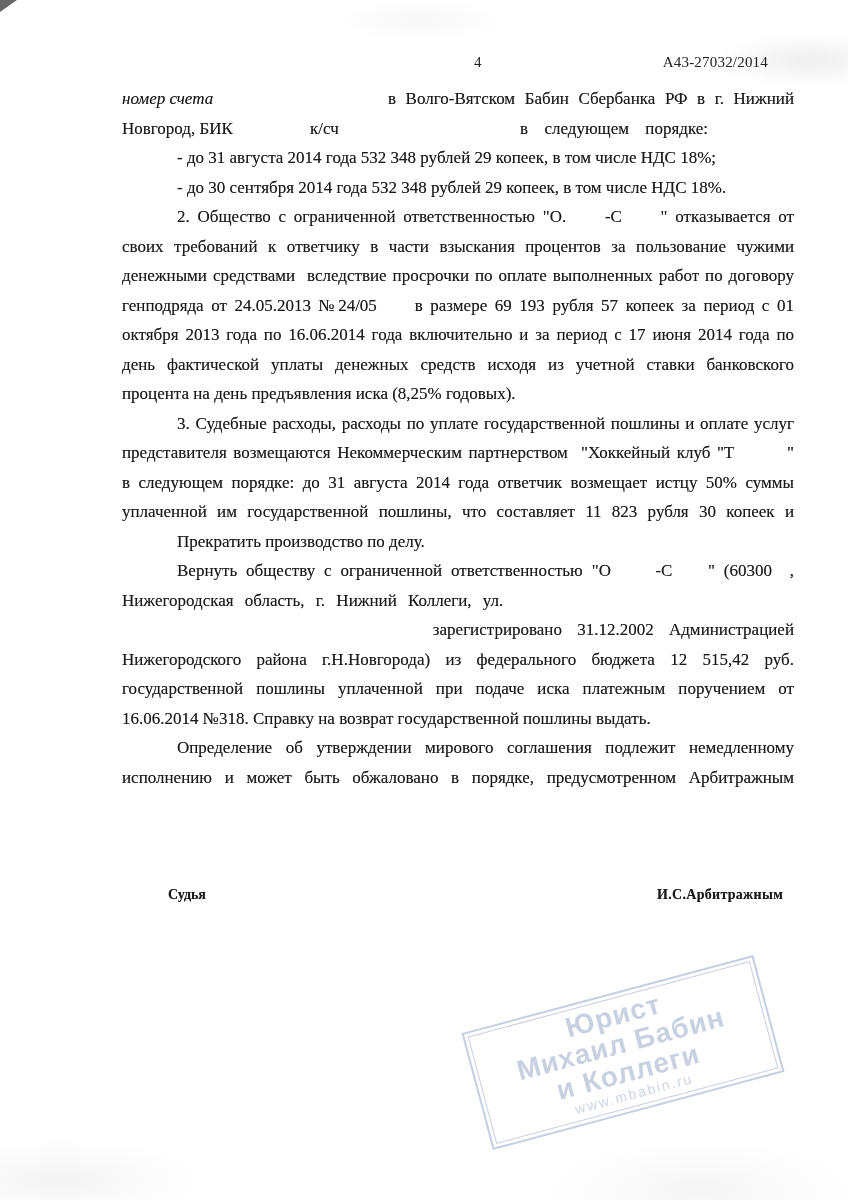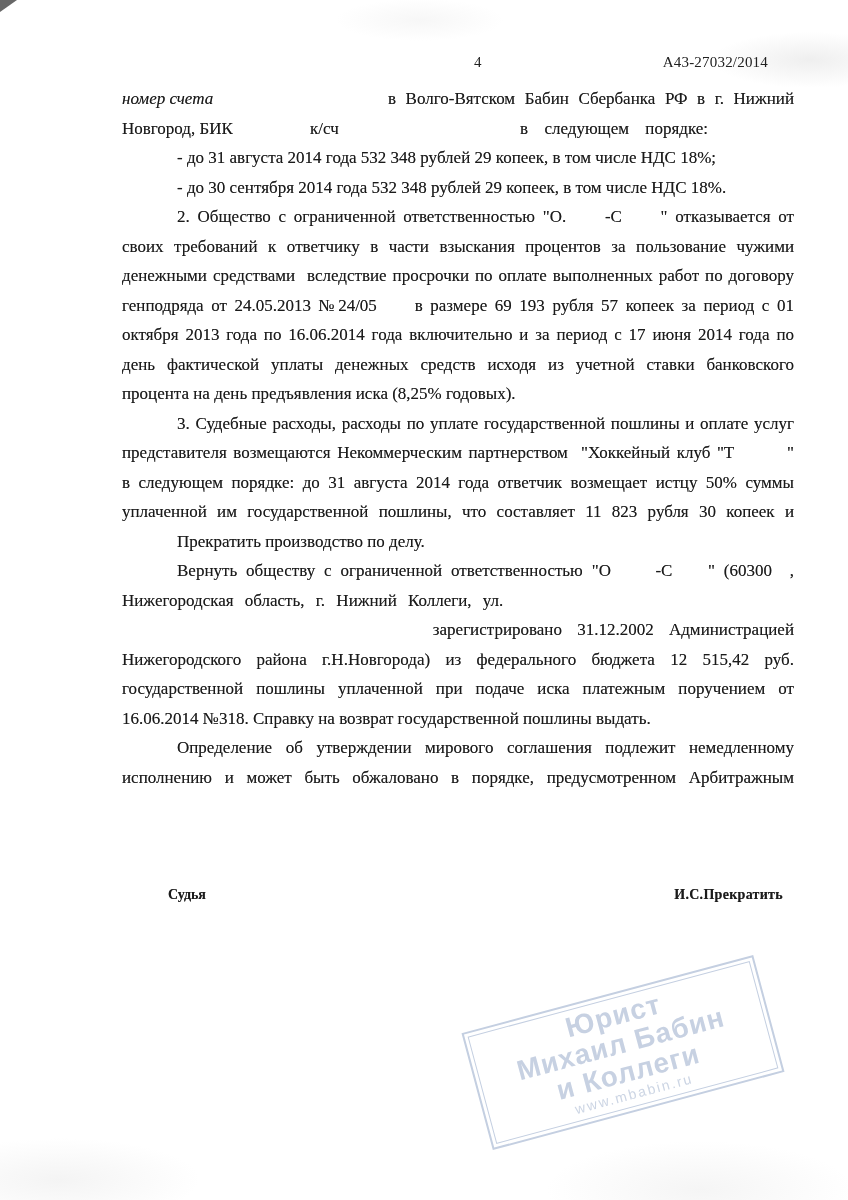--- a/index.html
+++ b/index.html
@@ -125,21 +125,21 @@
     <div class="line right-block">зарегистрировано 31.12.2002 Администрацией</div>
     <div class="line j">Нижегородского района г.Н.Новгорода) из федерального бюджета 12 515,42 руб.</div>
     <div class="line j">государственной пошлины уплаченной при подаче иска платежным поручением от</div>
     <div class="line">16.06.2014 №318. Справку на возврат государственной пошлины выдать.</div>
     <div class="line in j">Определение об утверждении мирового соглашения подлежит немедленному</div>
     <div class="line j">исполнению и может быть обжаловано в порядке, предусмотренном Арбитражным</div>
   </div>
 
   <div class="signature">
     <span class="sig-label">Судья</span>
-    <span class="sig-name">И.С.Прекратить</span>
+    <span class="sig-name">И.С.Арбитражным</span>
   </div>
 
   <div class="stamp">
     <div class="stamp-inner">
       <div class="stamp-big">Юрист</div>
       <div class="stamp-big">Михаил Бабин</div>
       <div class="stamp-big">и Коллеги</div>
       <div class="stamp-url">www.mbabin.ru</div>
     </div>
   </div>

